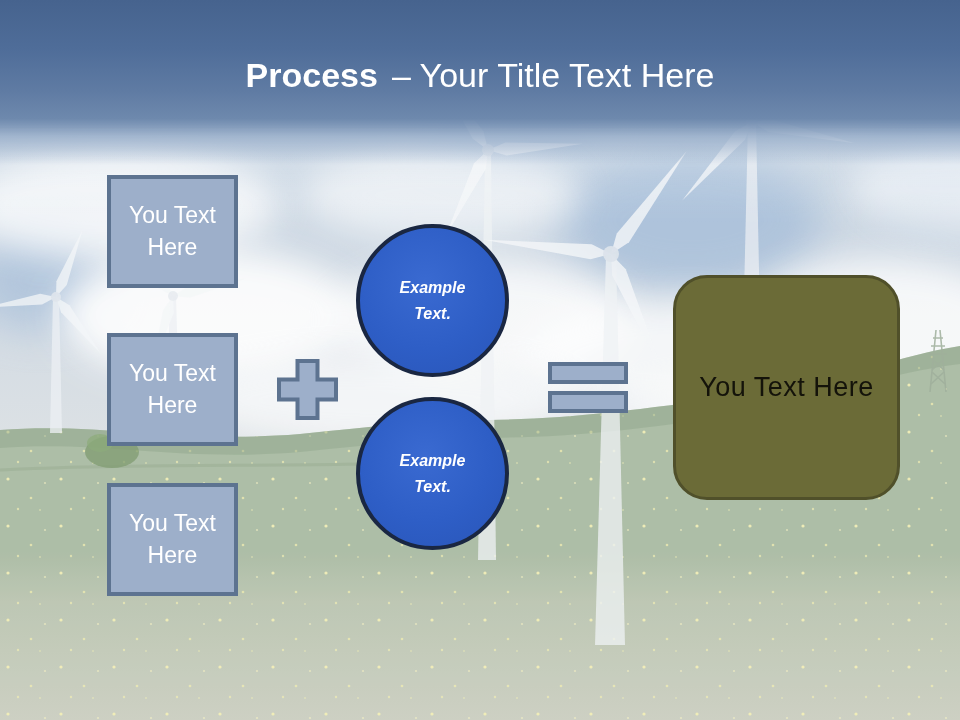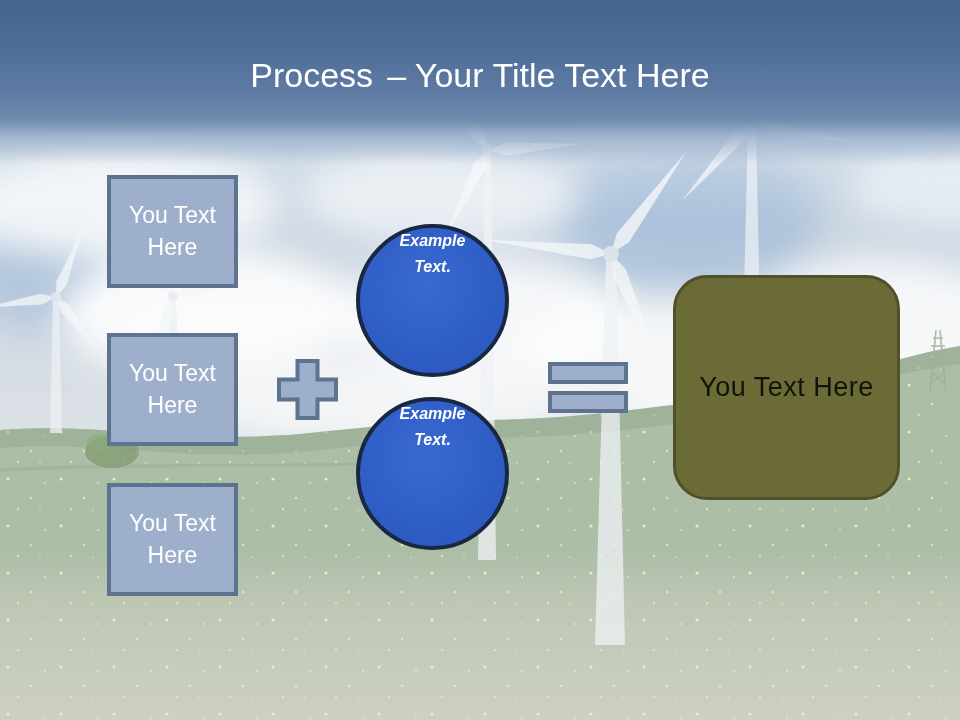--- a/index.html
+++ b/index.html
@@ -22,38 +22,38 @@
   }
   
   .header{
     position:absolute;left:0;top:0;width:960px;height:165px;
     background:linear-gradient(180deg,#46638e 0%,#4f6d99 30%,#5f7ba3 55%,#6e89ad 72%,rgba(150,172,200,0.8) 83%,rgba(205,216,230,0) 100%);
   }
   .title{
     position:absolute;left:0;top:54px;width:960px;text-align:center;
     color:#ffffff;font-size:34px;line-height:42px;white-space:nowrap;
   }
-  .title .b{font-weight:normal;margin-right:14px;}
+  .title .b{font-weight:bold;margin-right:14px;}
   
   .tbox{
     position:absolute;left:107px;width:131px;height:113px;box-sizing:border-box;
     background:#9dafca;border:4px solid #5d7390;
     display:flex;align-items:center;justify-content:center;text-align:center;
     color:#ffffff;font-size:23px;line-height:1.35;padding:0 8px;
   }
   .tbox1{top:175px;} .tbox2{top:333px;} .tbox3{top:483px;}
   .op{position:absolute;}
   .op-plus{left:277px;top:359px;}
   .op-eq{left:548px;top:362px;}
   .eq-bar{width:80px;height:22px;box-sizing:border-box;background:#9dafca;border:4px solid #5d7390;margin-bottom:7px;}
   .ecircle{
     position:absolute;left:356px;width:153px;height:153px;box-sizing:border-box;border-radius:50%;
     background:radial-gradient(circle at 45% 38%,#3a6ad1 0%,#2e5ec6 55%,#2955b8 100%);
     border:4px solid #1a2742;
-    display:flex;justify-content:center;text-align:center;
+    display:flex;align-items:center;justify-content:center;text-align:center;
     color:#ffffff;font-weight:bold;font-style:italic;font-size:16px;line-height:1.6;
     padding:0 28px;
   }
   .ecircle1{top:224px;} .ecircle2{top:397px;}
   .result{
     position:absolute;left:673px;top:275px;width:227px;height:225px;box-sizing:border-box;
     background:#6b6b37;border:3px solid #50502a;border-radius:34px;
     display:flex;align-items:center;justify-content:center;text-align:center;
     color:#14130a;font-size:27px;letter-spacing:0.5px;
   }

